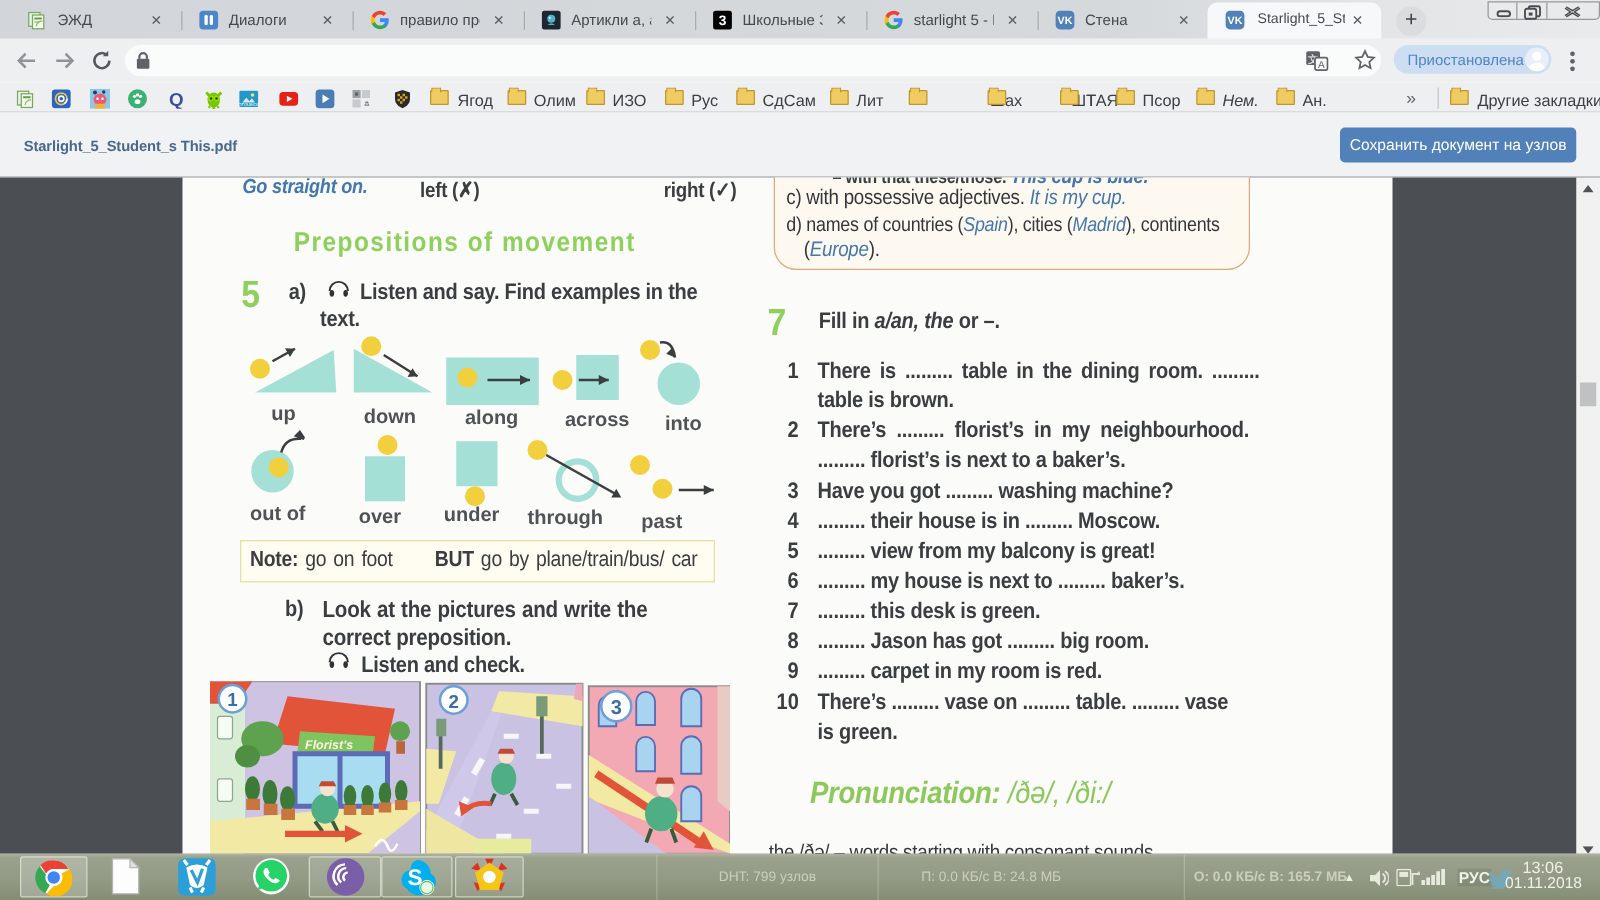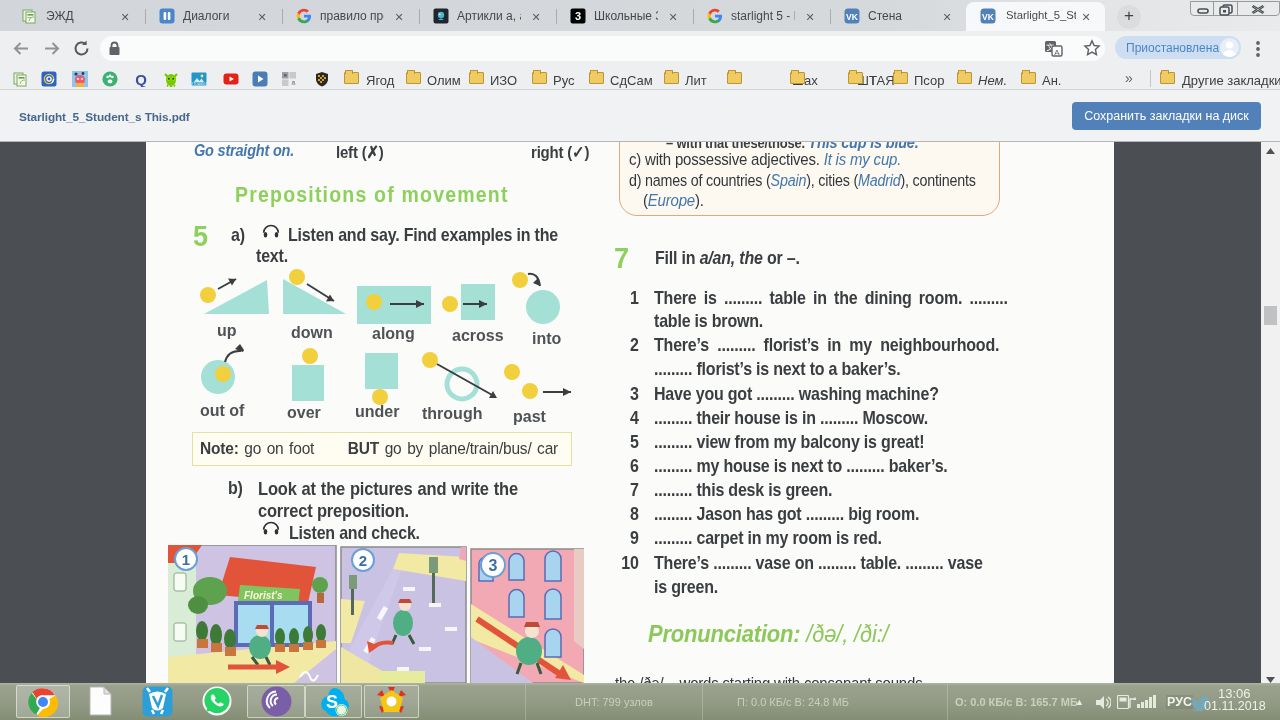--- a/index.html
+++ b/index.html
@@ -293,21 +293,21 @@
   <div class="folder" style="left:957px;"></div>
     <div class="bft" style="left:978px;font-style:italic;">Нем.</div>
   <div class="folder" style="left:1021px;"></div>
     <div class="bft" style="left:1042px;">Ан.</div>
   <div class="bft" style="left:1125px;color:#5f6368;font-size:14px;top:70px;">»</div>
   <div class="abs" style="left:1150px;top:70px;width:1px;height:17px;background:#c3c5c8;"></div>
   <div class="folder" style="left:1160px;"></div>
     <div class="bft" style="left:1182px;">Другие закладки</div>
   <div id="pdfhead" class="abs">
     <div id="pdfname">Starlight_5_Student_s This.pdf</div>
-    <div id="savebtn">Сохранить закладки на диск</div>
+    <div id="savebtn">Сохранить документ на узлов</div>
   </div>
   <div id="content" class="abs">
     <div id="page">
       <div class="t bl" style="left:48px;top:-1px;font-weight:bold;font-size:14.5px;">Go straight on.</div>
       <div class="t" style="left:190px;top:0px;font-size:15px;">left (✗)</div>
       <div class="t" style="left:385px;top:0px;font-size:15px;">right (✓)</div>
       <div class="t" style="left:89px;top:40px;font-size:19.5px;color:#8ed05c;letter-spacing:1.2px;">Prepositions of movement</div>
       <div class="t" style="left:47px;top:77px;font-size:27px;color:#8ed05c;">5</div>
       <div class="t" style="left:85px;top:83px;font-size:16px;">a)</div>
       <svg class="hph" style="left:114px;top:78px;" viewBox="0 0 24 24">

